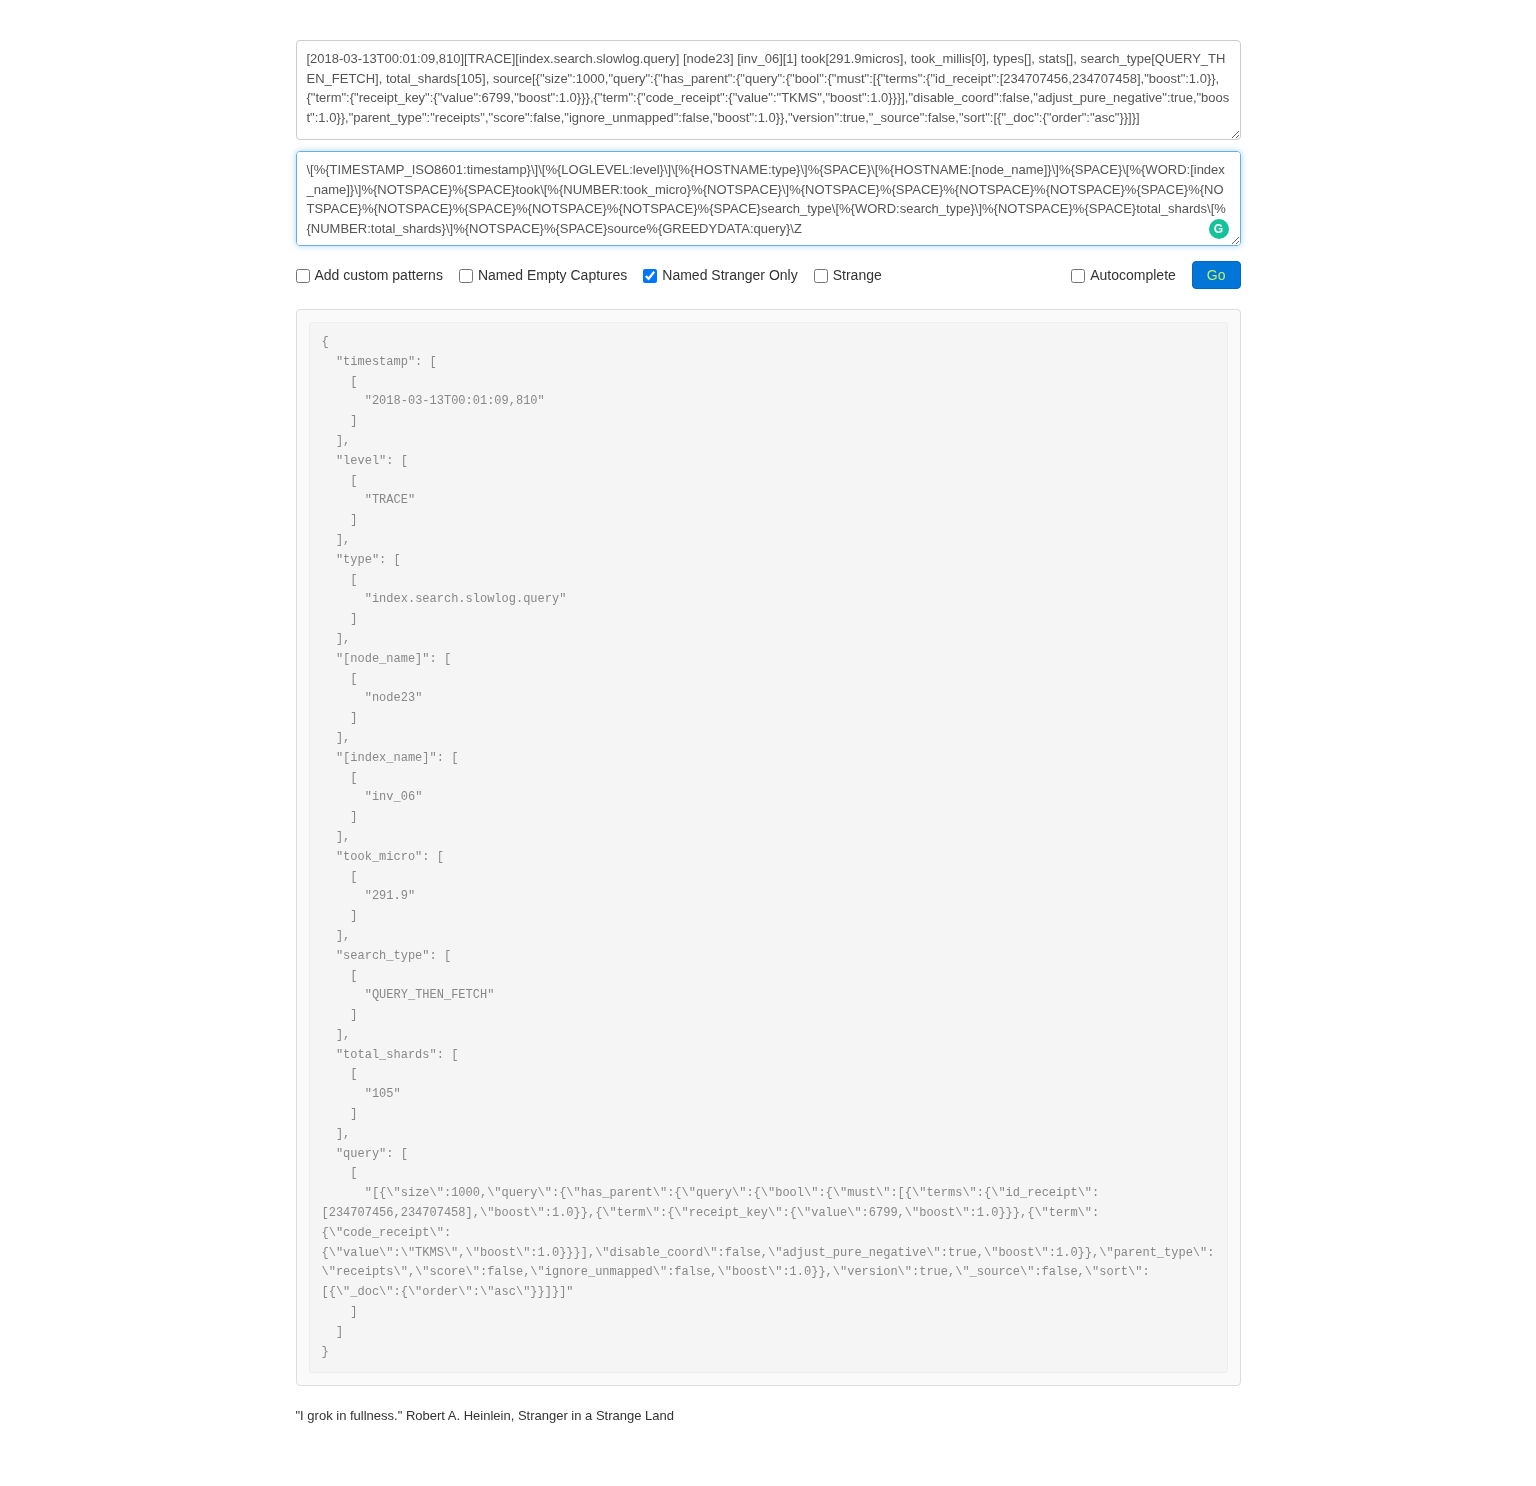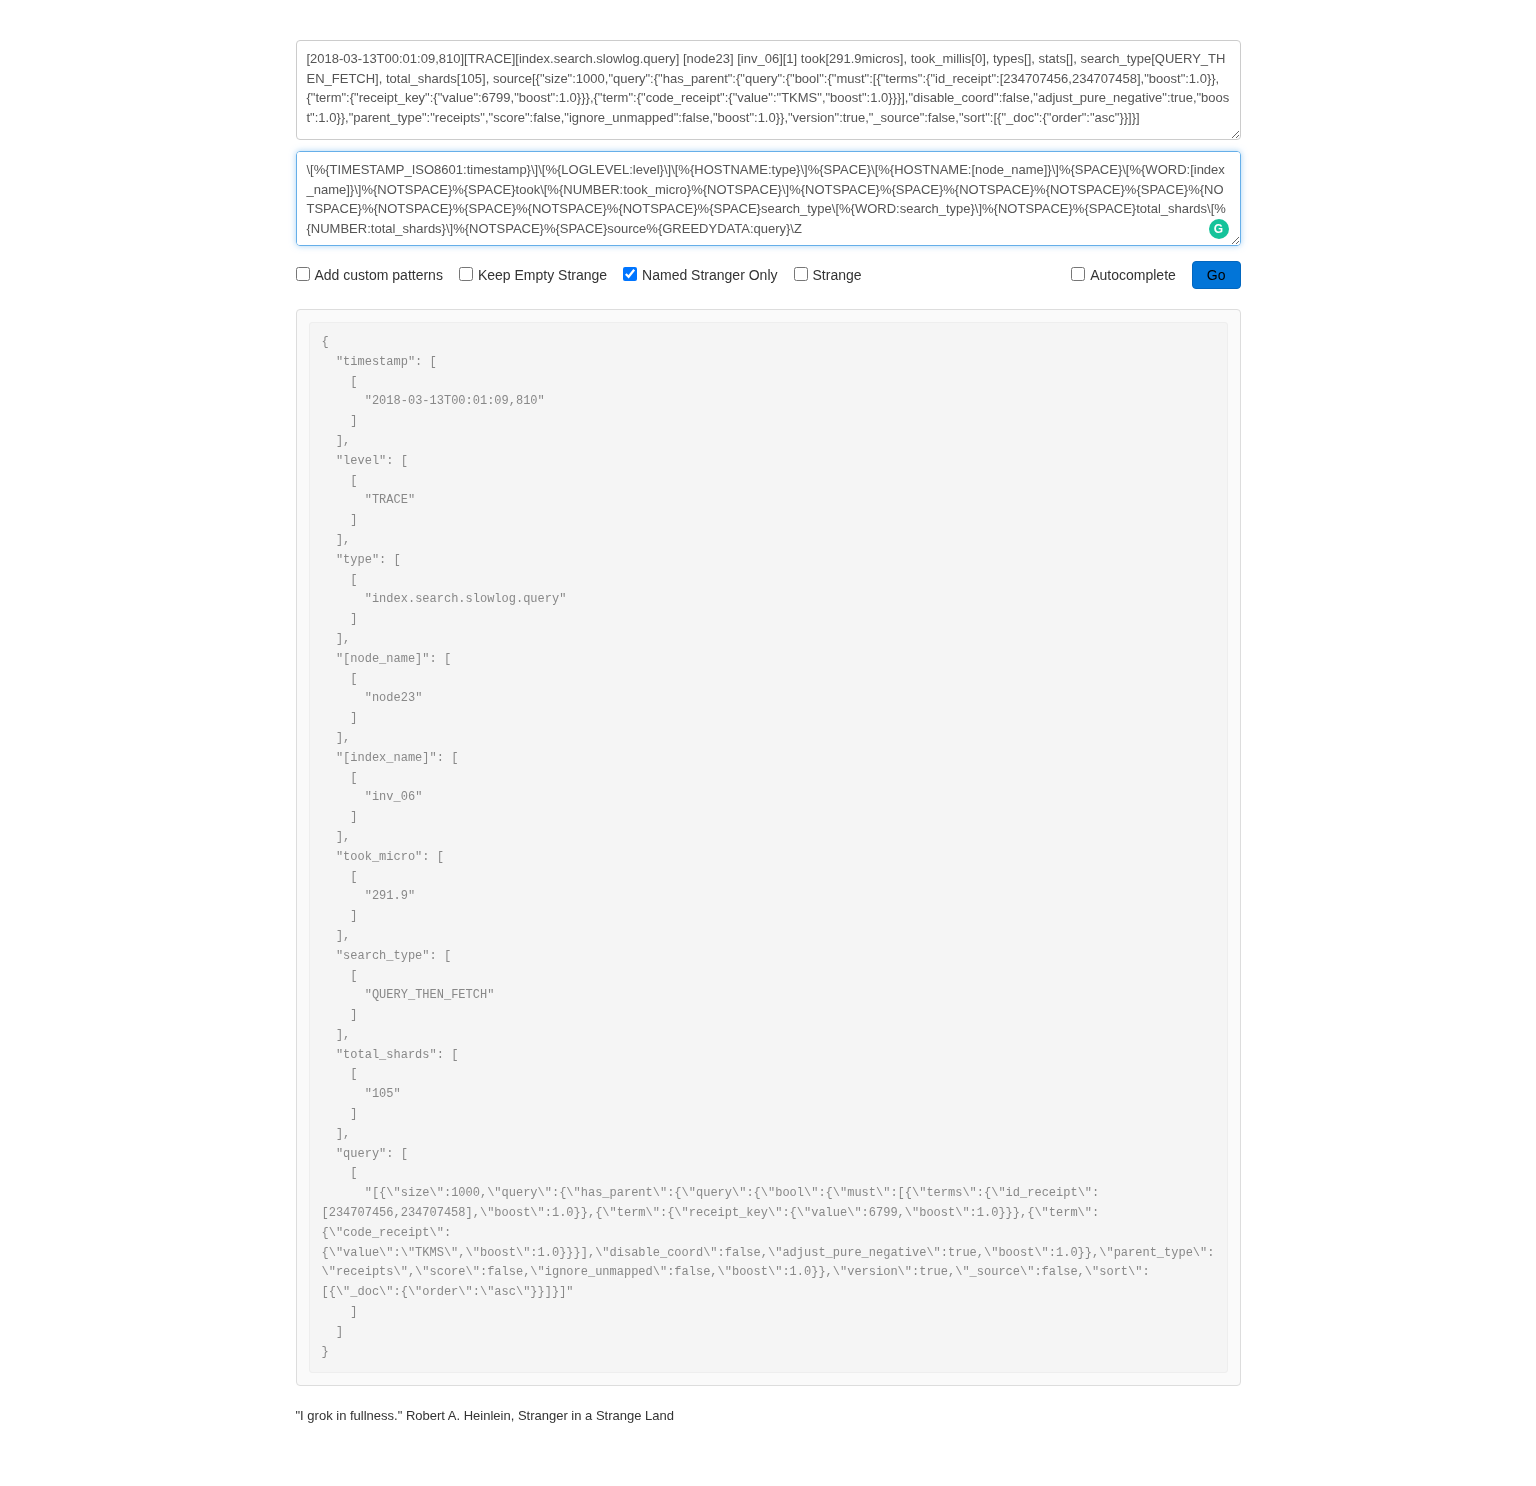--- a/index.html
+++ b/index.html
@@ -64,36 +64,36 @@
     }
     .options-row {
       display: flex;
       align-items: center;
       gap: 16px;
       flex-wrap: wrap;
       margin-bottom: 20px;
     }
     .checkbox-group {
       display: flex;
-      align-items: flex-start;
+      align-items: flex-end;
       gap: 5px;
       font-size: 14px;
       color: #333;
     }
     .checkbox-group input[type="checkbox"] {
       width: 14px;
       height: 14px;
       cursor: pointer;
     }
     .spacer {
       flex: 1;
     }
     .go-btn {
       background: #0275d8;
-      color: #000000;
+      color: #bef264;
       border: 1px solid #0267bf;
       border-radius: 4px;
       padding: 5px 14px;
       font-size: 14px;
       cursor: pointer;
     }
     .output-panel {
       border: 1px solid #ddd;
       border-radius: 4px;
       background: #fafafa;
@@ -130,21 +130,21 @@
   </div>
 
   <div class="options-row">
     <label class="checkbox-group">
       <input type="checkbox" style="">
       <span>Add custom patterns</span>
     </label>
 
     <label class="checkbox-group">
       <input type="checkbox" style="">
-      <span>Keep Empty Strange</span>
+      <span>Named Empty Captures</span>
     </label>
 
     <label class="checkbox-group">
       <input type="checkbox" checked="" style="">
       <span>Named Stranger Only</span>
     </label>
 
     <label class="checkbox-group">
       <input type="checkbox" style="">
       <span>Strange</span>

